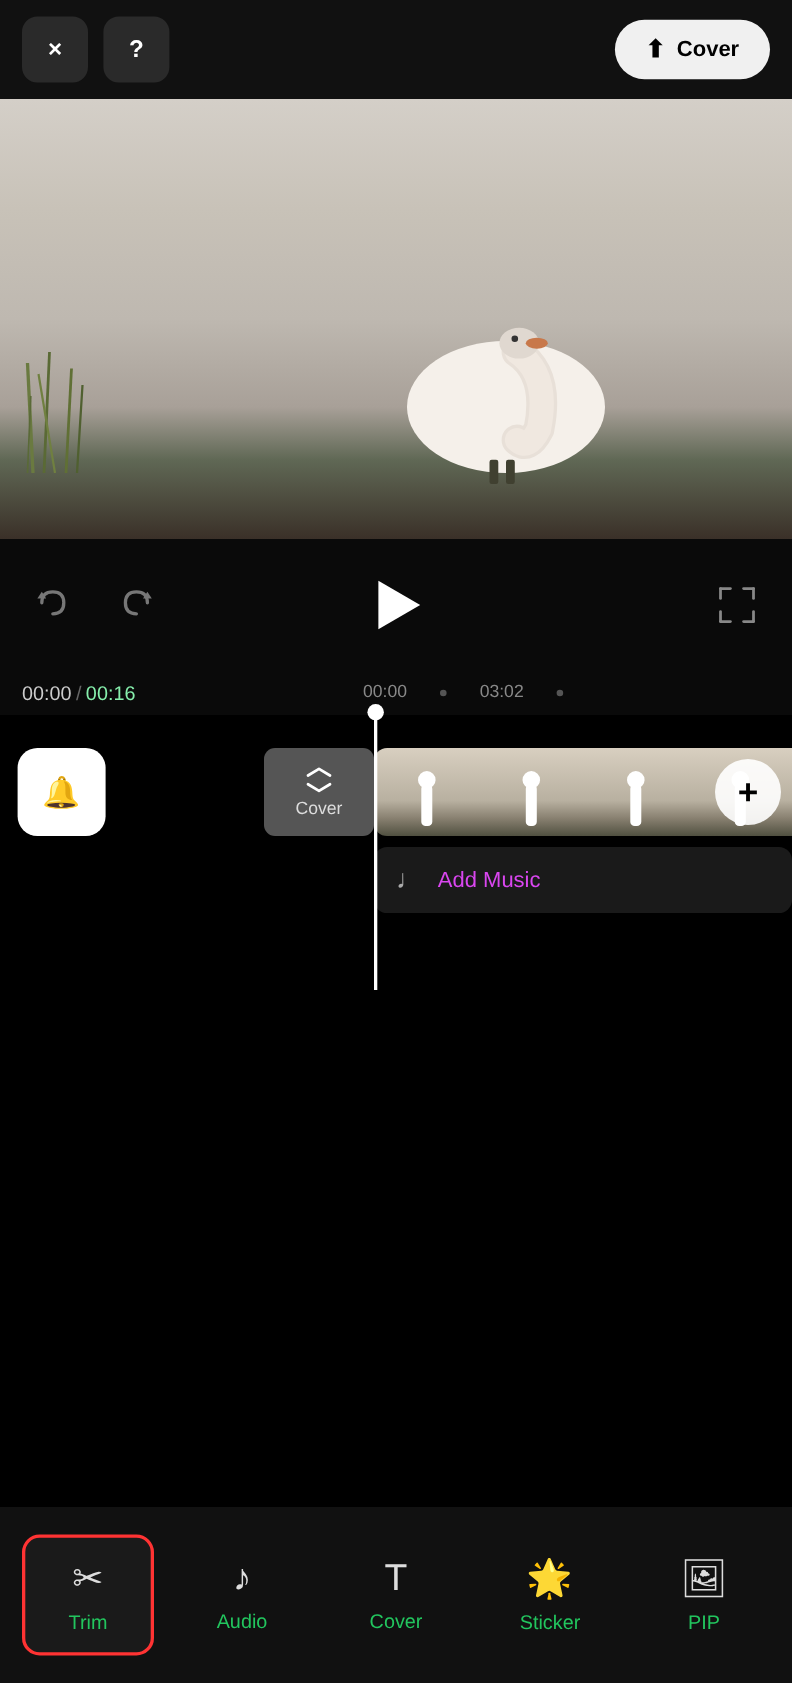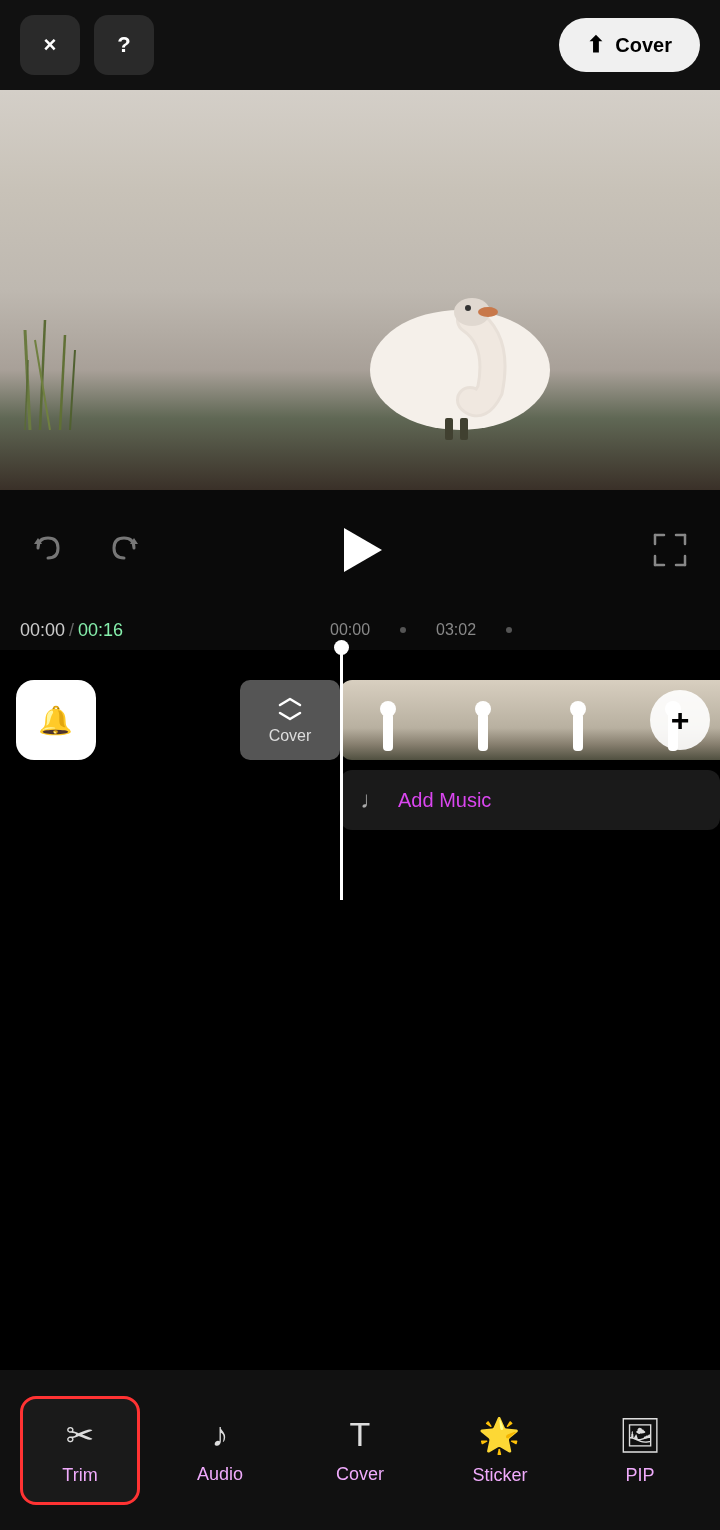--- a/index.html
+++ b/index.html
@@ -354,21 +354,21 @@
     .tool-item.active {
       border: 3px solid #ff3333;
       background: #1a1a1a;
     }
     .tool-icon {
       font-size: 34px;
       color: #ddd;
     }
     .tool-label {
       font-size: 18px;
-      color: #f0abfc;
+      color: #22c55e;
     }
   </style>
 </head>
 <body>
 
 <div class="top-bar">
   <div class="top-bar-left">
     <div class="icon-btn">×</div>
     <div class="icon-btn">?</div>
   </div>

